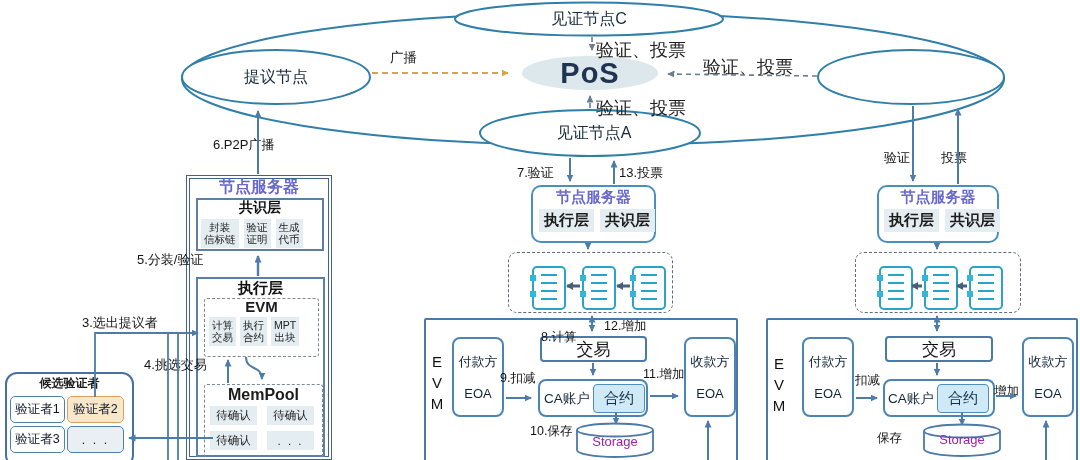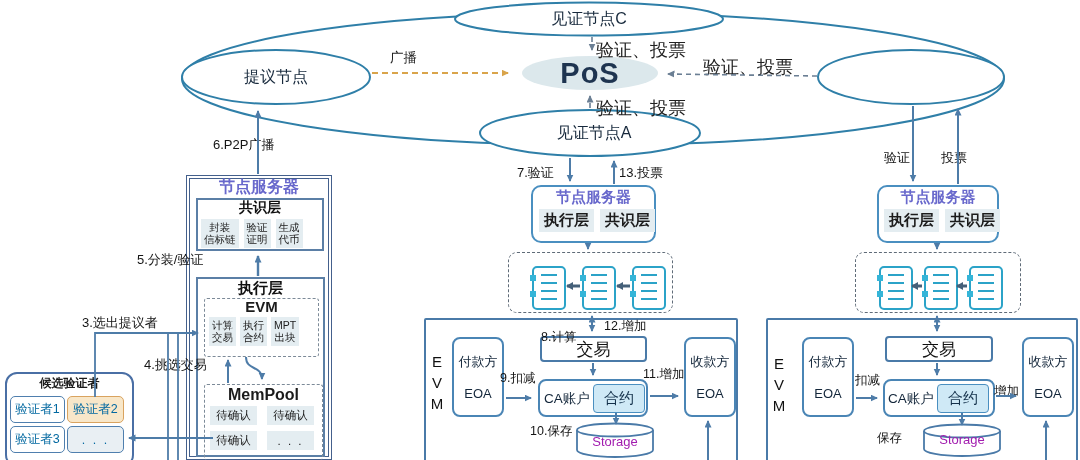--- a/index.html
+++ b/index.html
@@ -20,21 +20,21 @@
   .outer-server { border:4px double #44608c; }
   .inner-sect { border:2px solid #5b7fa6; background:#fff; }
   .dashed-box { border:1.6px dashed #7c8a98; border-radius:3px; }
   .chain-box { border:1.8px dashed #5f6b78; border-radius:9px; }
   .row3 { position:absolute; display:flex; gap:5px; z-index:2; }
   .chip { background:#e4edf1; color:#1c1c1c; }
   .chip2 { font-size:10.5px; line-height:1.18; padding:2px 3px; text-align:center; }
   .chip-lg { font-size:15px; font-weight:600; padding:2px 5px; }
   .mp-chip { position:absolute; z-index:2; background:#e4edf1; font-size:11.5px; color:#1c1c1c; display:flex; align-items:center; justify-content:center; }
   .cand-box { border:2.5px solid #4a6fa5; border-radius:12px; background:#fff; }
-  .cand-item { position:absolute; z-index:2; border:1.5px solid #4f7fae; border-radius:5px; background:#fff; font-size:12.5px; color:#0369a1; display:flex; align-items:center; justify-content:center; }
+  .cand-item { position:absolute; z-index:2; border:1.5px solid #4f7fae; border-radius:5px; background:#fff; font-size:12.5px; color:#0f172a; display:flex; align-items:center; justify-content:center; }
   .cand-item.sel { background:#f8e7c9; border-color:#d9a35f; }
   .cand-item.rest { background:#e9eff3; letter-spacing:2px; }
   .nodeserver { border:2.5px solid #4a8fc0; border-radius:10px; background:#fff; }
   .evm-outer { border:2px solid #4a7aa8; border-radius:2px; }
   .white-box { border:2px solid #4a85b5; background:#fff; border-radius:8px; }
   .tx-box { border:2px solid #4a7aa8; background:#fff; border-radius:4px; font-size:17px; color:#111; }
   .contract { position:absolute; z-index:2; border:1.5px solid #4a8fc0; background:#cfe9f6; border-radius:4px; font-size:15px; color:#13304a; display:flex; align-items:center; justify-content:center; }
   .eoa { display:flex; flex-direction:column; align-items:center; justify-content:space-evenly; font-size:13px; color:#13263a; }
   .evm-letters { line-height:21px; font-size:15px; color:#111; text-align:center; }
   .block { position:absolute; z-index:2; width:30px; height:40px; border:2px solid #2ba3c8; border-radius:5px; background:#fff; }

